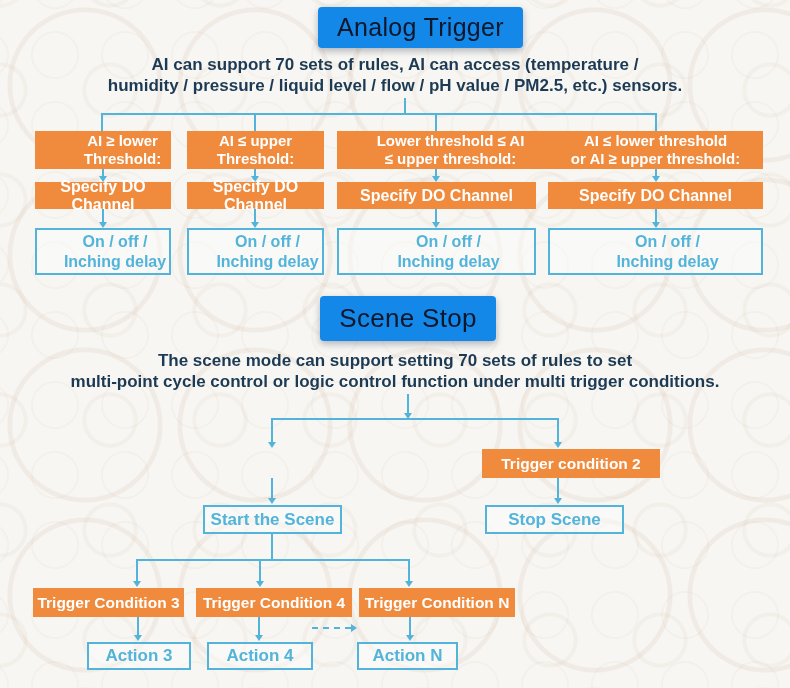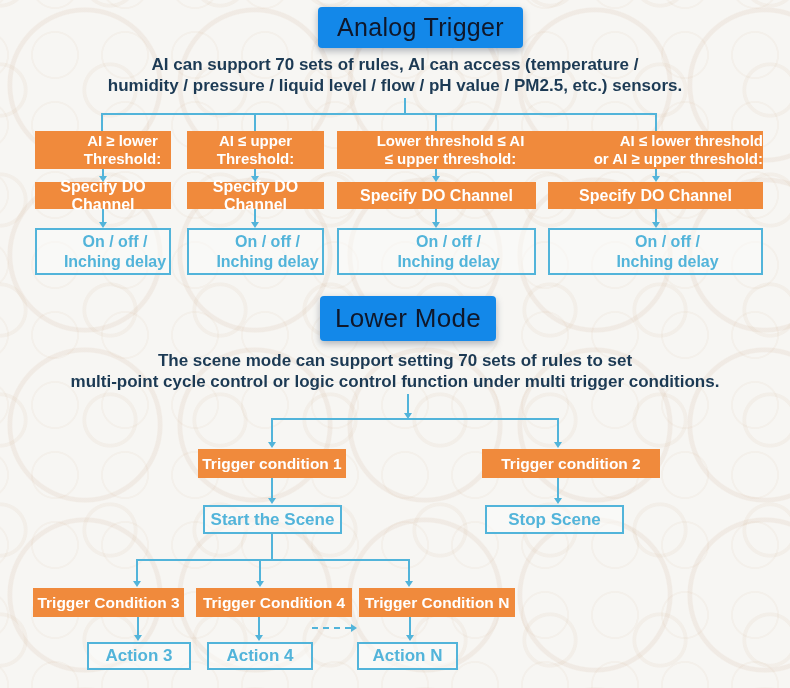--- a/index.html
+++ b/index.html
@@ -110,21 +110,21 @@
     <span>Threshold:</span>
   </div>
   <div class="obox cond" style="left:187px;top:131px;width:137px;height:38px;">
     <span>AI ≤ upper</span>
     <span>Threshold:</span>
   </div>
   <div class="obox cond" style="left:337px;top:131px;width:227px;height:38px;">
     <span>Lower threshold ≤ AI</span>
     <span>≤ upper threshold:</span>
   </div>
-  <div class="obox cond" style="left:548px;top:131px;width:215px;height:38px;align-items:flex-end;">
+  <div class="obox cond" style="left:548px;top:131px;width:215px;height:38px;">
     <span>AI ≤ lower threshold</span>
     <span>or AI ≥ upper threshold:</span>
   </div>
 
   <div class="vl" style="left:102px;top:169px;height:8px;"></div>
   <div class="ah-down" style="left:99px;top:176px;"></div>
   <div class="vl" style="left:254px;top:169px;height:8px;"></div>
   <div class="ah-down" style="left:251px;top:176px;"></div>
   <div class="vl" style="left:435px;top:169px;height:8px;"></div>
   <div class="ah-down" style="left:432px;top:176px;"></div>
@@ -155,36 +155,35 @@
   </div>
   <div class="lbox onoff" style="left:337px;top:228px;width:199px;height:47px;">
     <span>On / off /</span>
     <span>Inching delay</span>
   </div>
   <div class="lbox onoff" style="left:548px;top:228px;width:215px;height:47px;">
     <span>On / off /</span>
     <span>Inching delay</span>
   </div>
 
-  <div class="tbox" style="left:320px;top:296px;width:176px;height:45px;font-size:26px;">Lower Mode</div>
+  <div class="tbox" style="left:320px;top:296px;width:176px;height:45px;font-size:26px;">Scene Stop</div>
 
   <div class="desc" style="top:350px;">
     <div>The scene mode can support setting 70 sets of rules to set</div>
     <div>multi-point cycle control or logic control function under multi trigger conditions.</div>
   </div>
 
   <div class="vl" style="left:407px;top:394px;height:20px;"></div>
   <div class="ah-down" style="left:404px;top:413px;"></div>
   <div class="hl" style="left:272px;top:418px;width:287px;"></div>
   <div class="vl" style="left:271px;top:418px;height:25px;"></div>
   <div class="ah-down" style="left:268px;top:442px;"></div>
   <div class="vl" style="left:557px;top:418px;height:25px;"></div>
   <div class="ah-down" style="left:554px;top:442px;"></div>
 
-  <div class="obox tcond" style="left:198px;top:449px;width:148px;height:29px;">Trigger condition 1</div>
   <div class="obox tcond" style="left:482px;top:449px;width:178px;height:29px;">Trigger condition 2</div>
 
   <div class="vl" style="left:271px;top:478px;height:21px;"></div>
   <div class="ah-down" style="left:268px;top:498px;"></div>
   <div class="vl" style="left:557px;top:478px;height:21px;"></div>
   <div class="ah-down" style="left:554px;top:498px;"></div>
 
   <div class="lbox action" style="left:203px;top:505px;width:139px;height:29px;">Start the Scene</div>
   <div class="lbox action" style="left:485px;top:505px;width:139px;height:29px;">Stop Scene</div>
 

